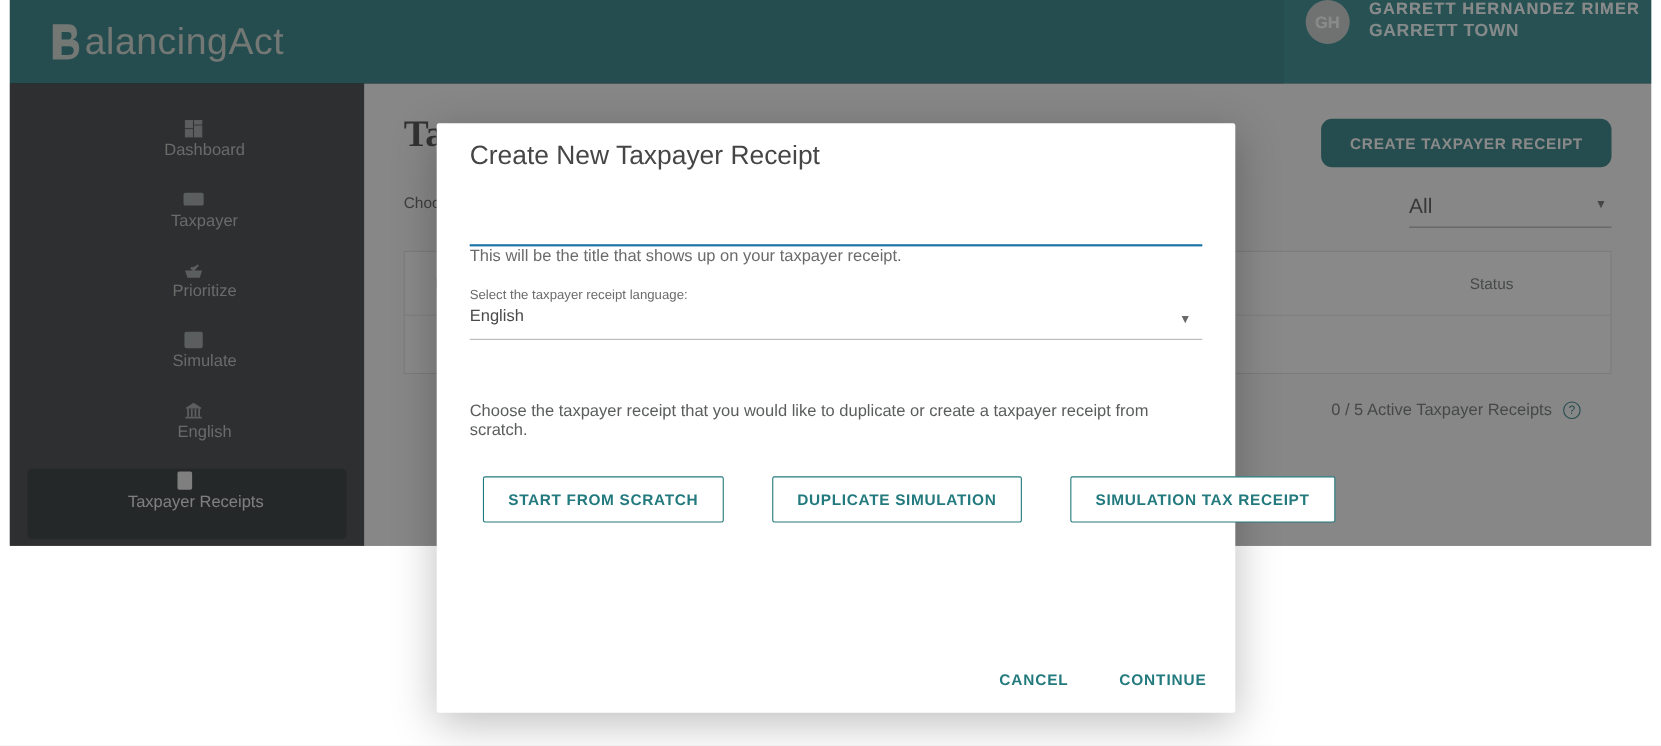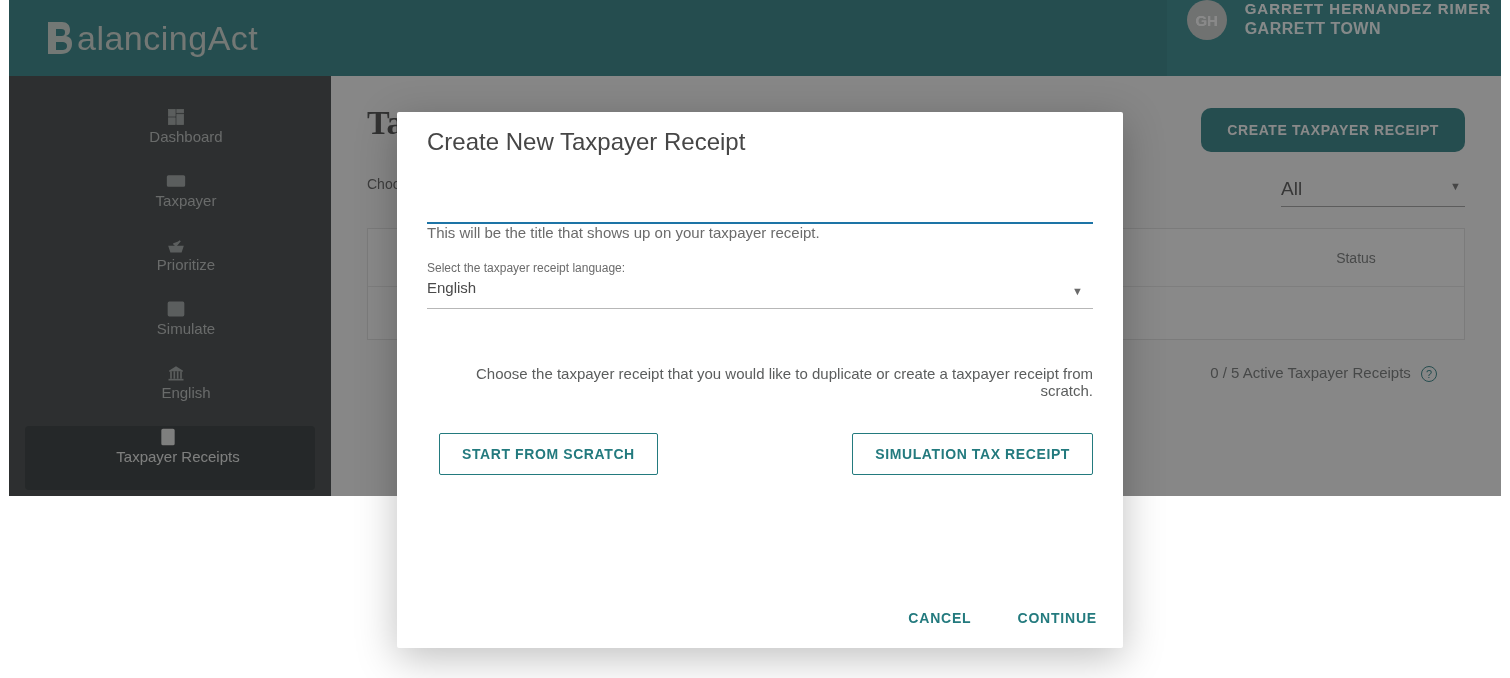--- a/index.html
+++ b/index.html
@@ -37,21 +37,21 @@
   
   .modal{position:absolute;left:388px;top:112px;width:726px;height:536px;background:#fff;box-shadow:0 10px 40px rgba(0,0,0,.25);border-radius:2px;padding:16px 30px 0 30px;}
   .modal h2{font-size:24px;font-weight:400;color:#464646;margin-bottom:38px;}
   .fld-label{font-size:12px;color:#6b6b6b;}
   .req{color:#d23b3b;}
   .txt{width:100%;border:none;border-bottom:2px solid #1d74a6;height:28px;font-size:14px;outline:none;margin-top:2px;}
   .hint{font-size:15px;color:#6b6b6b;margin-top:0;}
   .fld-label2{font-size:12px;color:#6b6b6b;margin-top:20px;}
   .selwrap{position:relative;margin-top:4px;}
   .sel{width:100%;border:none;border-bottom:1px solid #b7b7b7;height:30px;font-size:15px;color:#4a4a4a;background:transparent;outline:none;}
-  .prompt{font-size:15px;color:#5b5d5d;margin-top:56px;text-align:right;}
+  .prompt{font-size:15px;color:#5b5d5d;margin-top:56px;}
   .optrow{display:flex;gap:44px;margin-top:34px;justify-content:space-between;padding-left:12px;}
   .opt{border:1px solid #237a7e;color:#237a7e;background:#fff;height:42px;padding:0 22px;font-size:14px;font-weight:600;letter-spacing:.6px;cursor:pointer;border-radius:2px;white-space:nowrap;}
   .actions{position:absolute;right:26px;bottom:22px;display:flex;gap:46px;}
   .link{background:none;border:none;color:#237a7e;font-size:14px;font-weight:600;letter-spacing:.8px;cursor:pointer;}
 </style>
 </head>
 <body>
 <div class="app">
 
   <div class="topbar">
@@ -161,20 +161,21 @@
     <div class="fld-label2">Select the taxpayer receipt language:</div>
     <div class="selwrap">
       <div class="sel">English</div>
       <span class="tri" style="right:10px;top:6px;">▼</span>
     </div>
 
     <div class="prompt">Choose the taxpayer receipt that you would like to duplicate or create a taxpayer receipt from scratch.</div>
 
     <div class="optrow">
       <button class="opt">START FROM SCRATCH</button>
+      <button class="opt">DUPLICATE SIMULATION</button>
       <button class="opt">SIMULATION TAX RECEIPT</button>
     </div>
 
     <div class="actions">
       <button class="link">CANCEL</button>
       <button class="link">CONTINUE</button>
     </div>
   </div>
 
 </div>

